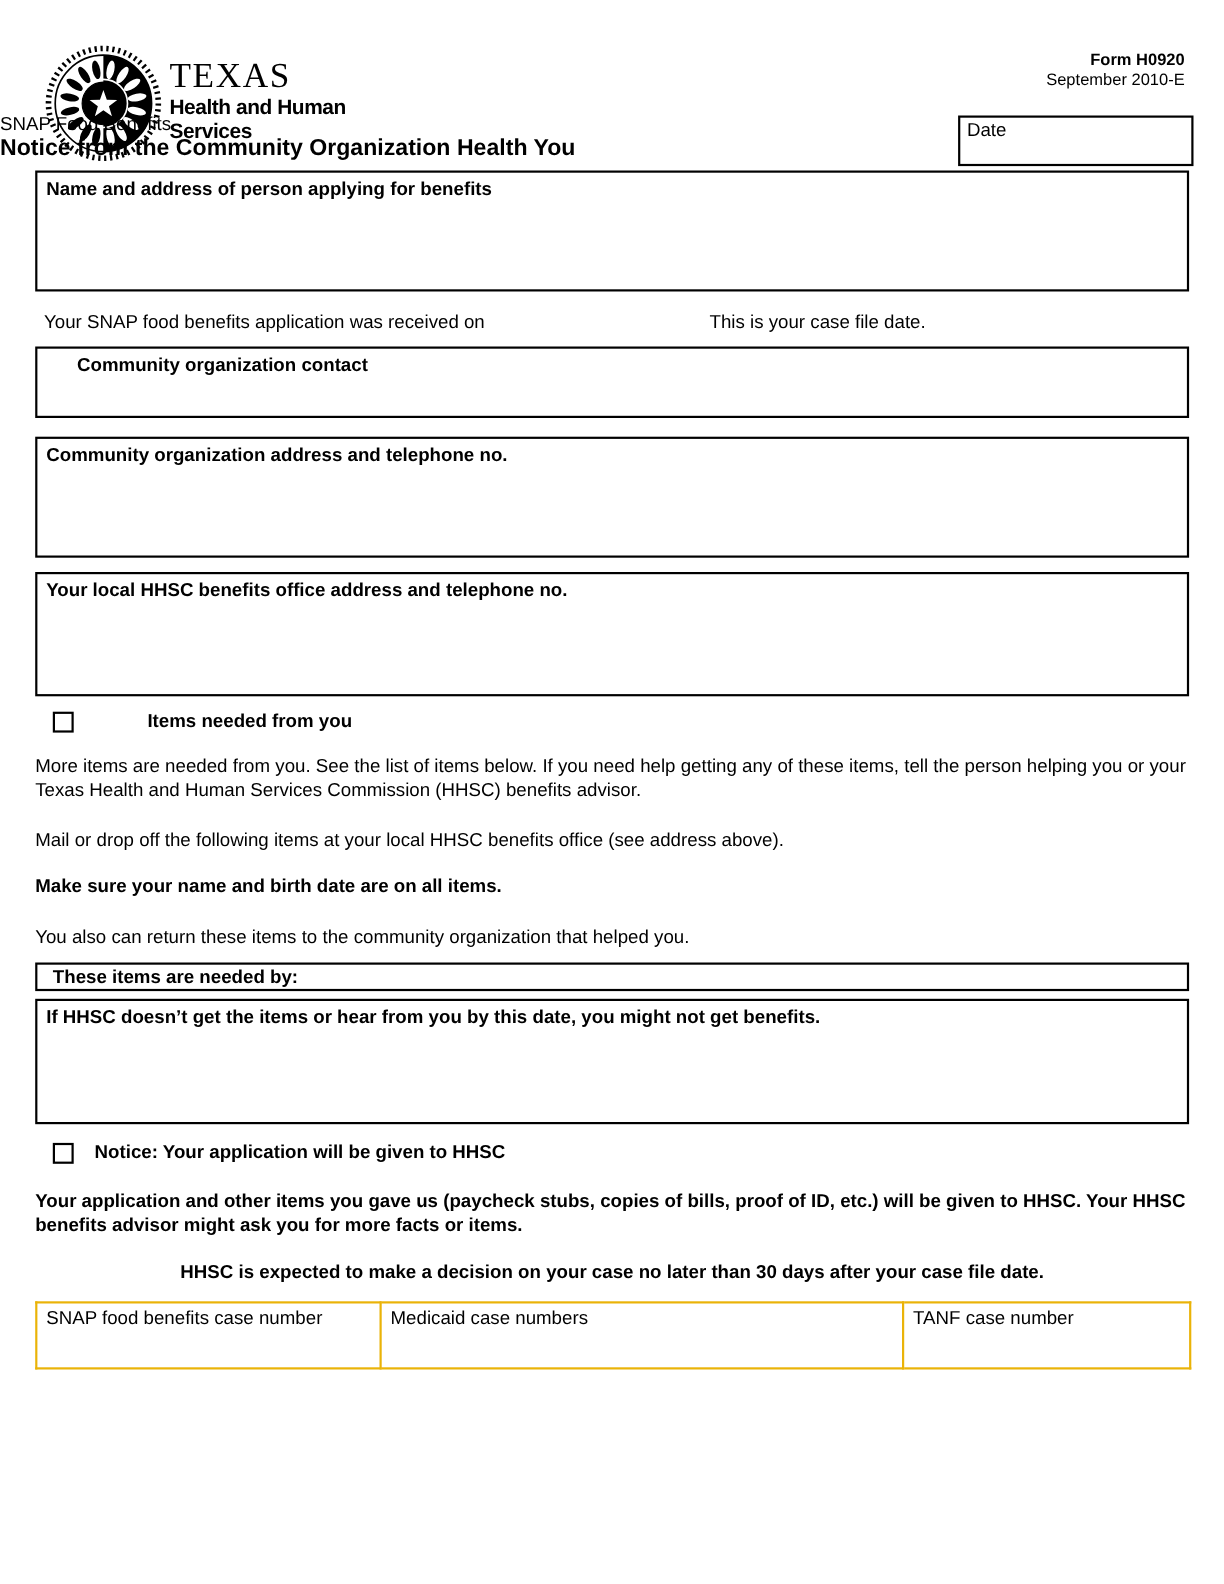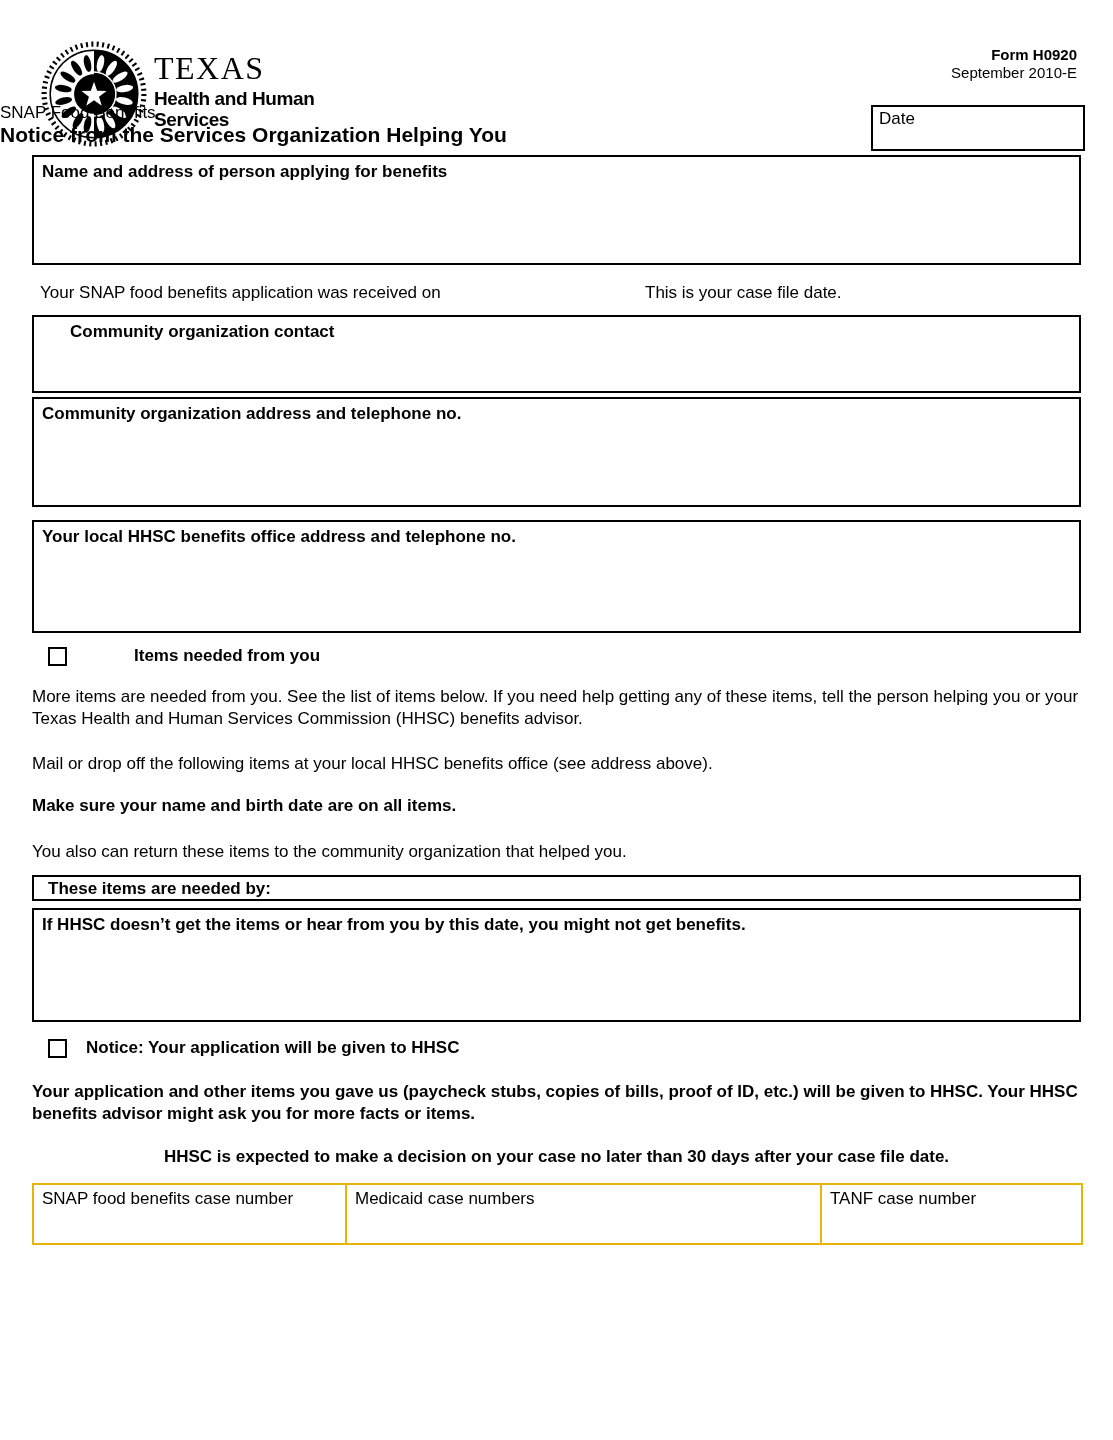--- a/index.html
+++ b/index.html
@@ -97,37 +97,37 @@
     </div>
   </div>
 
   <div class="form-info">
     <div class="form-number">Form H0920</div>
     <div>September 2010-E</div>
   </div>
 
   <div class="title-block">
     <div class="subtitle">SNAP Food Benefits</div>
-    <div class="main-title">Notice from the Services Organization Helping You</div>
+    <div class="main-title">Notice from the Community Organization Health You</div>
   </div>
 
   <div class="date-box">
     <span>Date</span>
   </div>
 
   <div class="abs fbox" style="top:155px; height:110px;">
     <div class="fbox-label">Name and address of person applying for benefits</div>
   </div>
 
   <div class="abs received-row" style="top:283px;">
     <span>Your SNAP food benefits application was received on</span>
     <span class="received-right">This is your case file date.</span>
   </div>
 
-  <div class="abs fbox" style="top:315px; height:78px;padding-left:36px;">
+  <div class="abs fbox" style="top:315px; height:65px;padding-left:36px;">
     <div class="fbox-label">Community organization contact</div>
   </div>
 
   <div class="abs fbox" style="top:397px; height:110px;">
     <div class="fbox-label">Community organization address and telephone no.</div>
   </div>
 
   <div class="abs fbox" style="top:520px; height:113px;">
     <div class="fbox-label">Your local HHSC benefits office address and telephone no.</div>
   </div>

